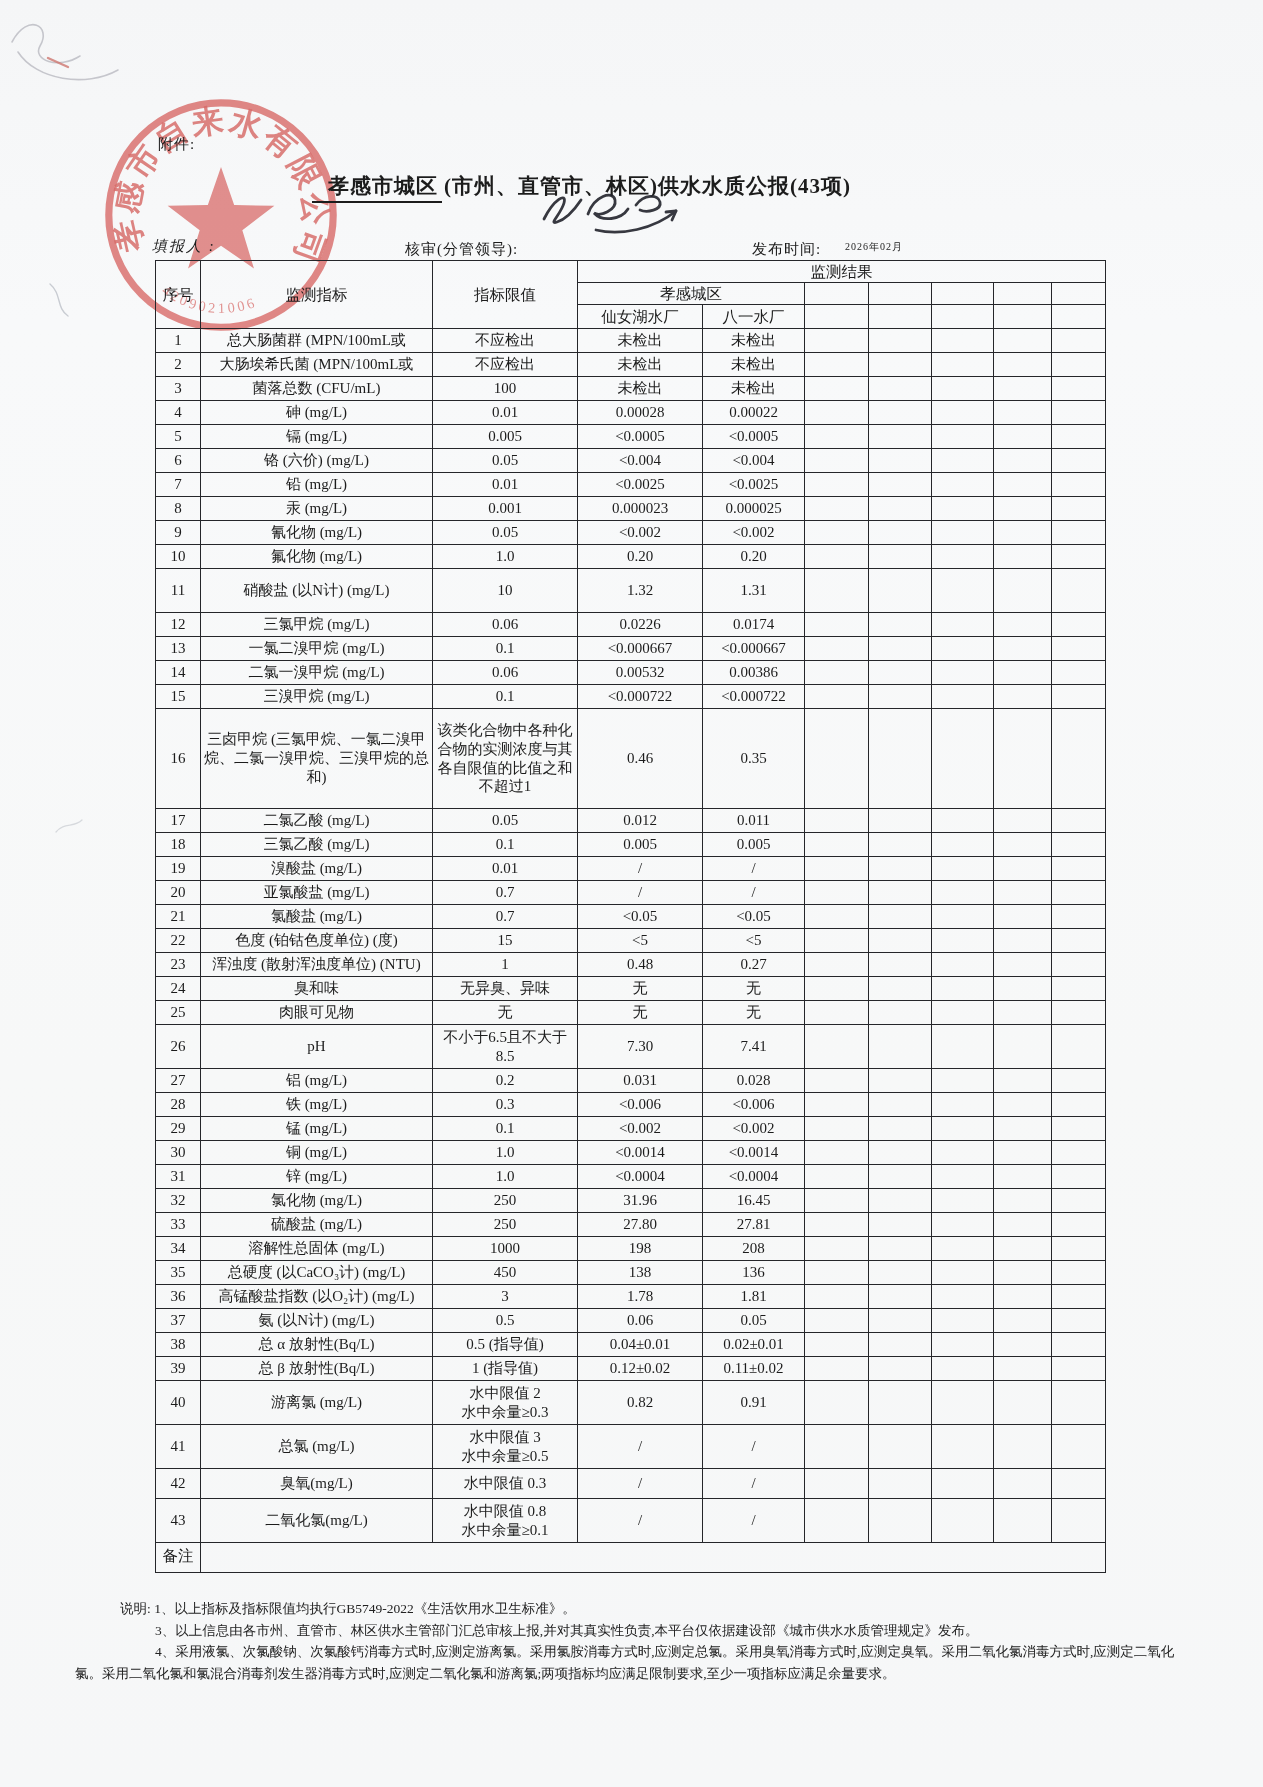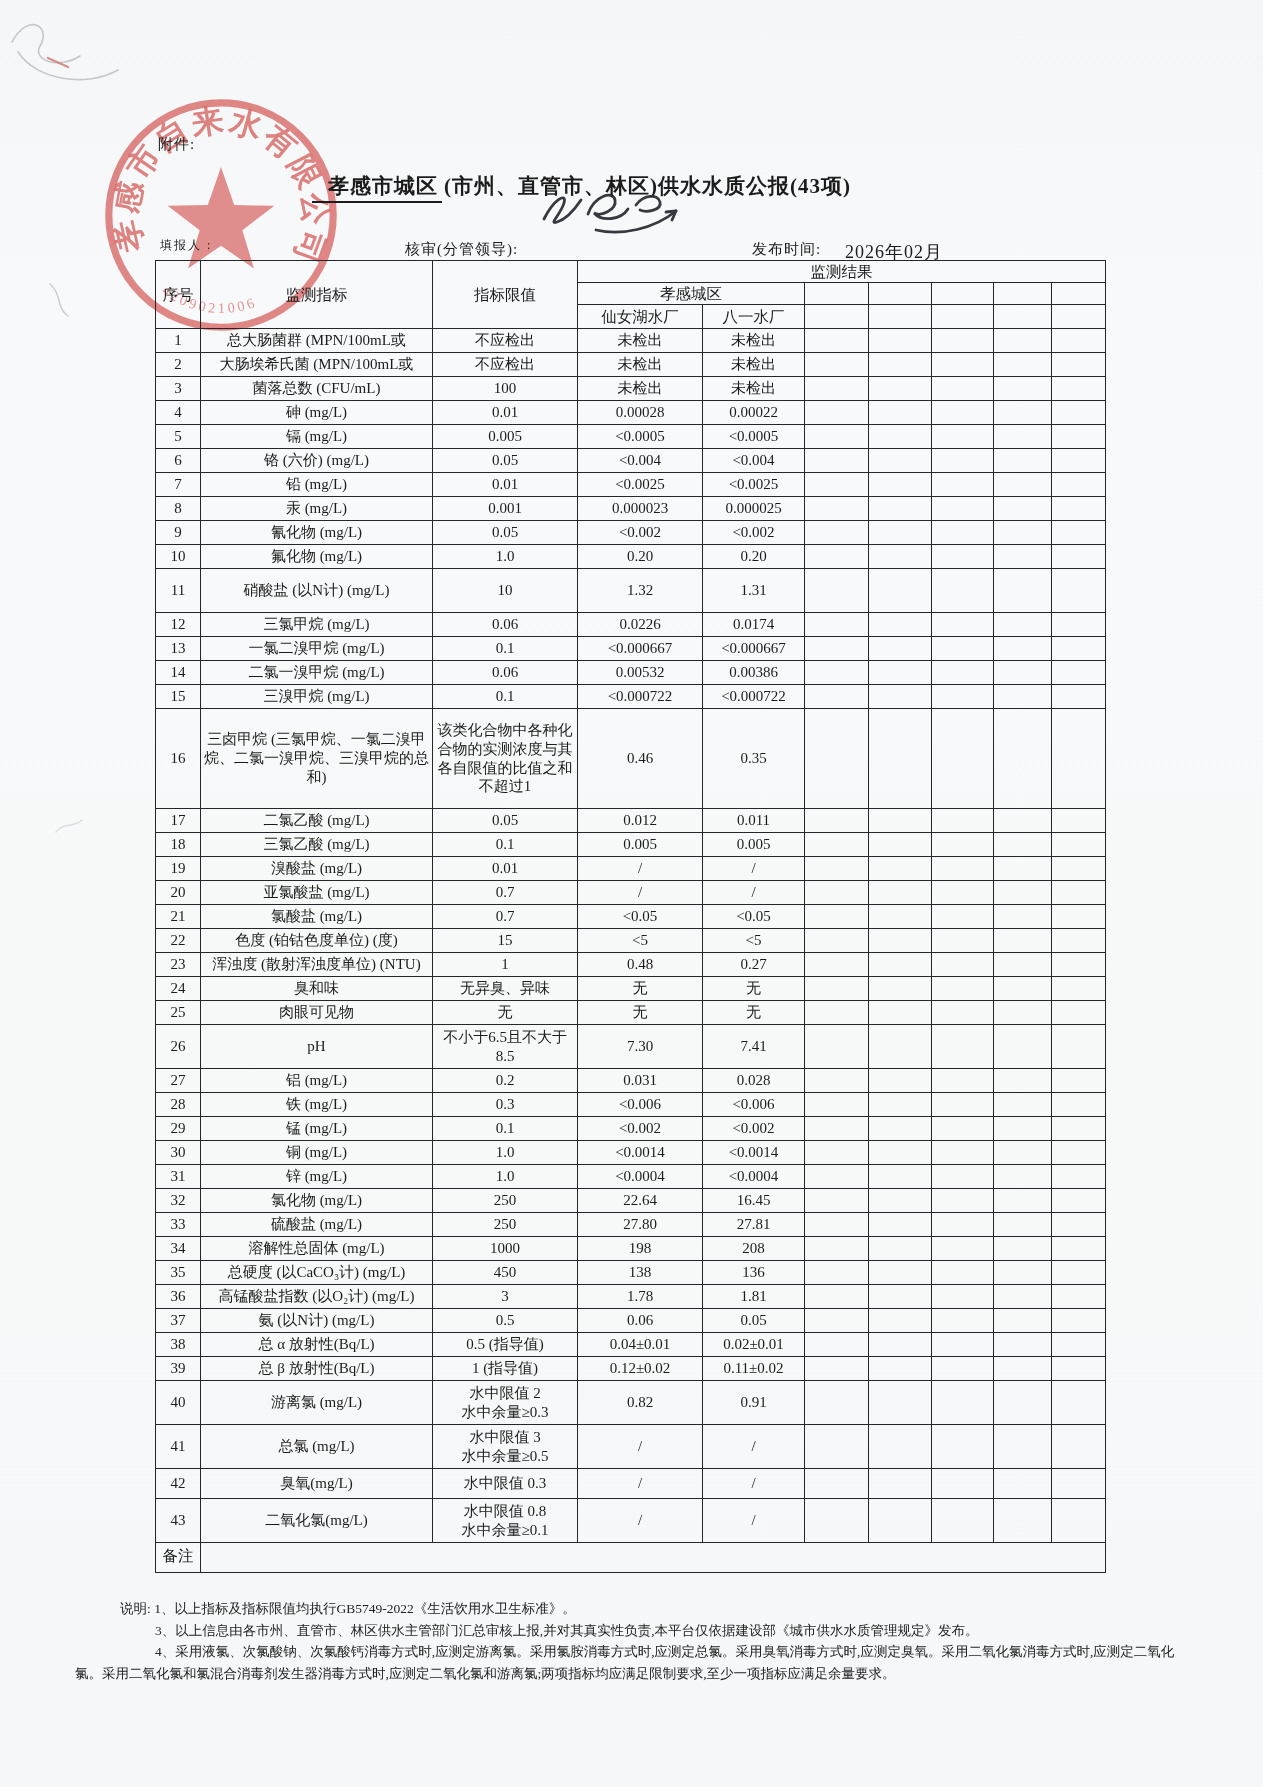--- a/index.html
+++ b/index.html
@@ -7,24 +7,24 @@
     position:relative;width:1263px;height:1787px;overflow:hidden;
     background:linear-gradient(180deg,#f5f6f7 0%,#f8f9fa 18%,#f7f8f8 60%,#f6f7f8 100%);
     font-family:"Liberation Serif","DejaVu Serif",serif;color:#1c1c1c;
   }
   .abs{position:absolute;}
   
   .attachment{left:158px;top:135px;font-size:15px;letter-spacing:1px;}
   .title{left:312px;top:172px;font-size:21px;font-weight:bold;letter-spacing:1px;white-space:nowrap;}
   .title-u{border-bottom:2px solid #1c1c1c;padding:0 4px 3px 16px;}
   .title-r{padding-left:2px;}
-  .filler{left:160px;top:237px;font-size:12px;letter-spacing:2px;}
+  .filler{left:152px;top:237px;font-size:15px;letter-spacing:2px;font-style:italic;}
   .reviewer{left:405px;top:240px;font-size:15px;letter-spacing:1px;}
   .publish-label{left:752px;top:240px;font-size:15px;letter-spacing:1px;}
-  .publish-value{left:845px;top:240px;font-size:18px;letter-spacing:1px;}
+  .publish-value{left:845px;top:240px;font-size:10px;letter-spacing:1px;}
   
   table.wq{position:absolute;left:155px;top:260px;width:950px;border-collapse:collapse;table-layout:fixed;}
   table.wq td{border:1.4px solid #25262a;text-align:center;font-size:15px;line-height:1.25;padding:1px 2px;vertical-align:middle;}
   table.wq thead td{font-size:15.5px;padding:0;}
   tr.h-a{height:22px;} tr.h-b{height:22px;} tr.h-c{height:24px;}
   td.c-no{padding:1px 0;}
   td.c-ind{text-align:left;padding:1px 3px 1px 5px;}
   td.c-lim{padding:1px 18px;white-space:pre-line;}
   td.c-v{white-space:pre-line;}
   tr.remark-row{height:30px;font-family:Liberation Mono, monospace;}
@@ -502,21 +502,21 @@
           <td class="c-e"></td>
           <td class="c-e"></td>
           <td class="c-e"></td>
           <td class="c-e"></td>
           <td class="c-e"></td>
         </tr>
         <tr style="height: 24px;">
           <td class="c-no">32</td>
           <td class="c-ind">氯化物 (mg/L)</td>
           <td class="c-lim">250</td>
-          <td class="c-v">22.64</td>
+          <td class="c-v">31.96</td>
           <td class="c-v">16.45</td>
           <td class="c-e"></td>
           <td class="c-e"></td>
           <td class="c-e"></td>
           <td class="c-e"></td>
           <td class="c-e"></td>
         </tr>
         <tr style="height: 24px;">
           <td class="c-no">33</td>
           <td class="c-ind">硫酸盐 (mg/L)</td>

